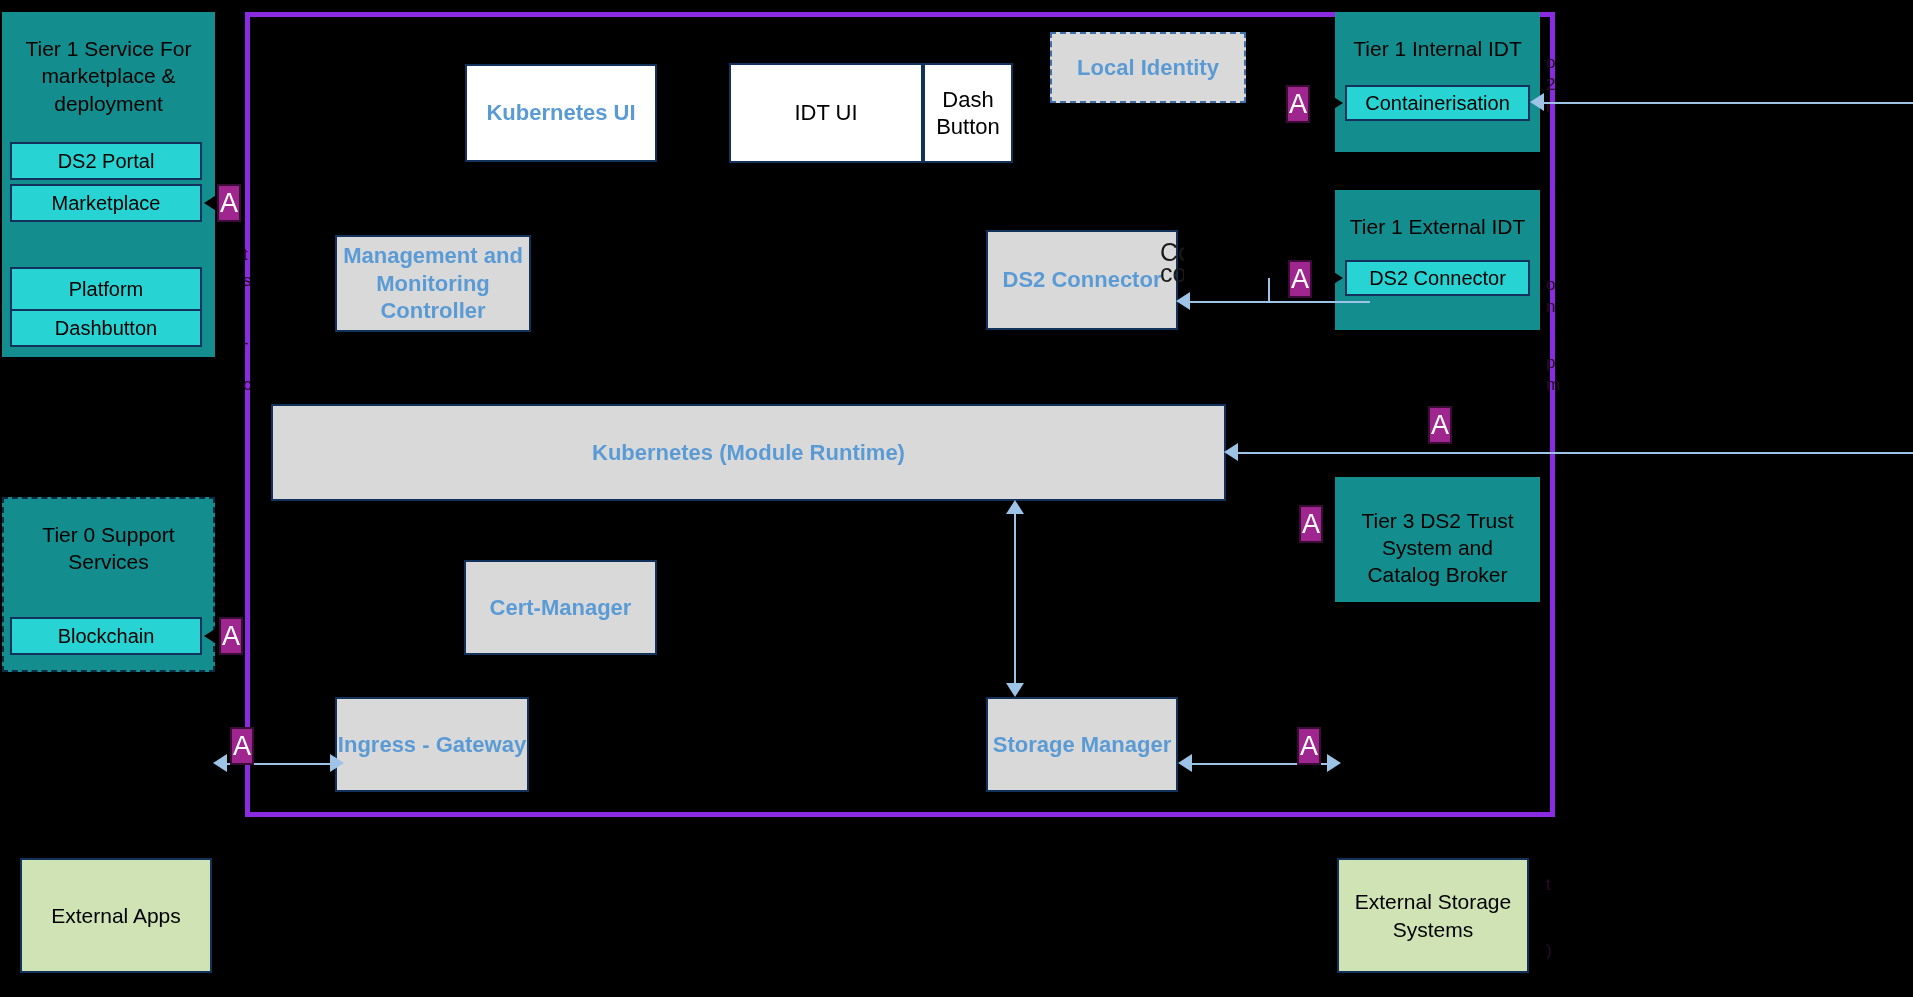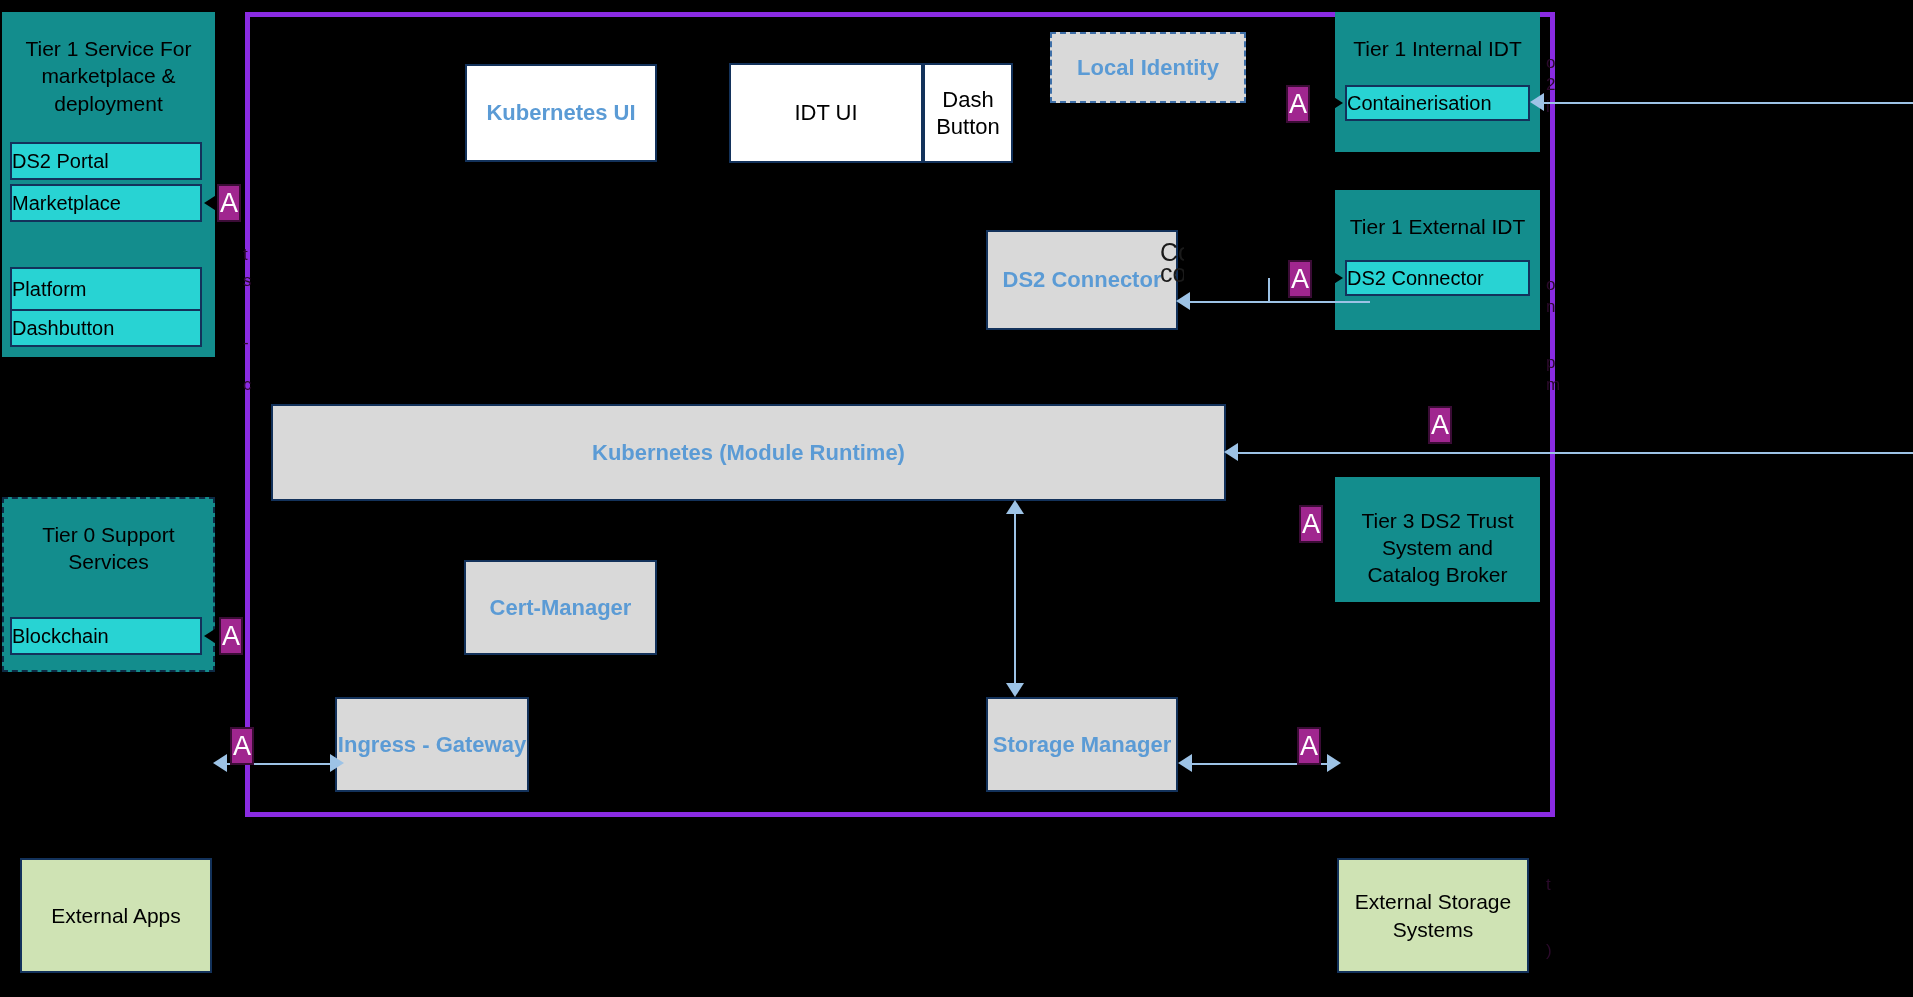--- a/index.html
+++ b/index.html
@@ -41,20 +41,21 @@
     padding: 0 8px;
   }
   
   .cyan-box {
     background: #28D3D3;
     border: 2px solid #13325B;
     color: #000000;
     font-size: 20px;
     display: flex;
     align-items: center;
+    justify-content: center;
     text-align: center;
   }
 
   
   .purple-container {
     border: 5px solid #8A2BE2;
     background: transparent;
   }
 
   
@@ -220,20 +221,23 @@
   <div class="abs white-box" style="left:729px; top:63px; width:194px; height:100px;">
     <span class="label-black">IDT UI</span>
   </div>
   <div class="abs white-box" style="left:923px; top:63px; width:90px; height:100px;">
     <span class="label-black">Dash Button</span>
   </div>
   <div class="abs gray-box dashed" style="left:1050px; top:32px; width:196px; height:71px;">
     <span class="label-blue">Local Identity</span>
   </div>
 
+  <div class="abs gray-box" style="left:335px; top:235px; width:196px; height:97px;">
+    <span class="label-blue">Management and Monitoring Controller</span>
+  </div>
   <div class="abs gray-box" style="left:986px; top:230px; width:192px; height:100px;">
     <span class="label-blue">DS2 Connector</span>
   </div>
 
   <div class="abs clip-text" style="left:1160px; top:237px; width:24px;">Co</div>
   <div class="abs clip-text" style="left:1160px; top:258px; width:24px;">co</div>
 
   <div class="abs gray-box" style="left:271px; top:404px; width:955px; height:97px;">
     <span class="label-blue">Kubernetes (Module Runtime)</span>
   </div>

